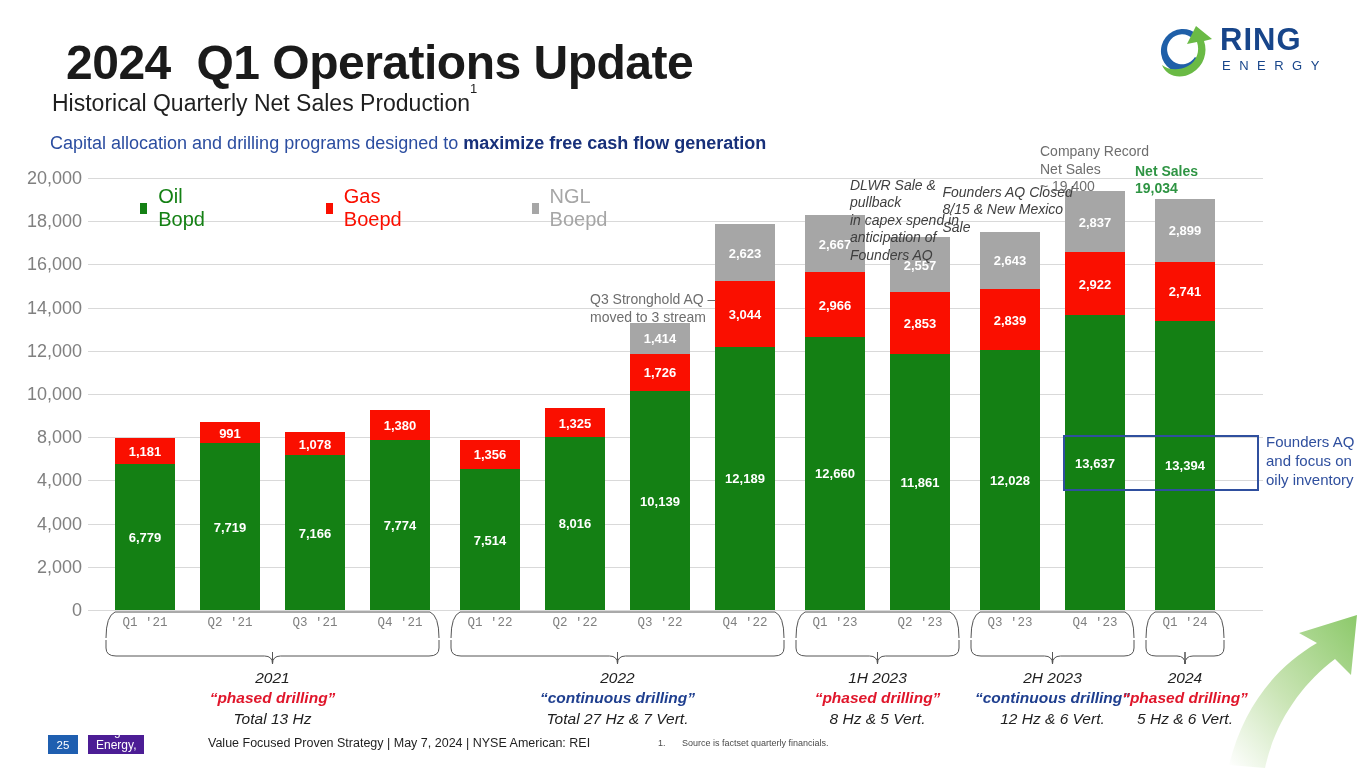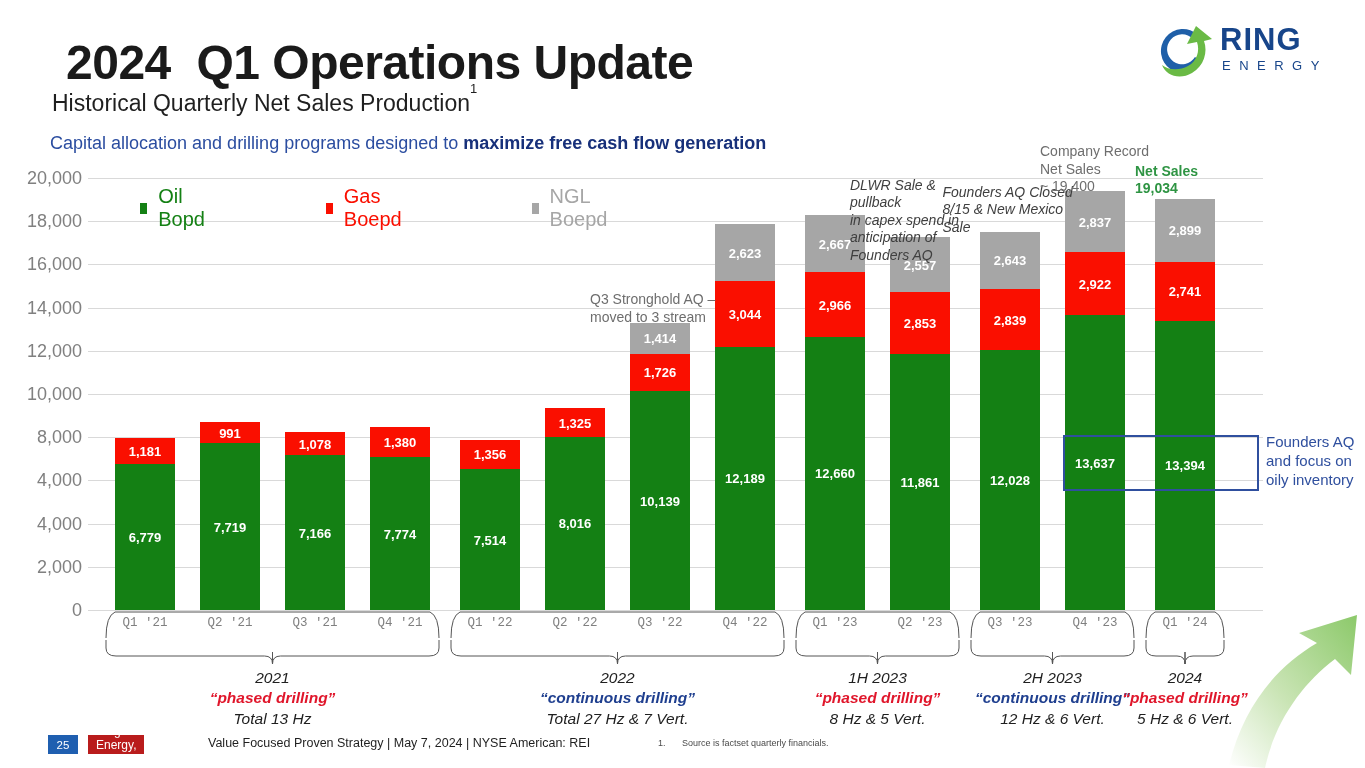--- a/index.html
+++ b/index.html
@@ -108,21 +108,21 @@
   .grplabel .cont{color:#1f3f8f;font-weight:700;font-style:italic;}
   .grplabel .tot{font-style:italic;}
 
   
   #footer{position:absolute;left:48px;top:735px;height:20px;}
   #pagenum{
     position:absolute;left:0;top:0;width:30px;height:19px;background:#1f5fb0;
     color:#ffffff;font-size:11.5px;display:flex;align-items:center;justify-content:center;
   }
   #company{
-    position:absolute;left:40px;top:0;height:19px;background:#b91c1c;
+    position:absolute;left:40px;top:0;height:19px;background:#4c1d95;
     color:#ffffff;font-size:12px;display:flex;align-items:center;padding:0 8px;
   }
   #tagline{
     position:absolute;left:160px;top:1px;font-size:12.5px;color:#1f1f1f;white-space:nowrap;
   }
   #fn-num{position:absolute;left:610px;top:3px;font-size:9px;color:#4a4a4a;}
   #fn-text{position:absolute;left:634px;top:3px;font-size:9px;color:#4a4a4a;white-space:nowrap;}
 
   
   #deco{position:absolute;right:0;bottom:0;width:140px;height:155px;pointer-events:none;}
@@ -189,21 +189,21 @@
           <span class="lbl">1,078</span>
         </div>
         <div class="seg oil" style="height: 154.786px;">
           <span class="lbl">7,166</span>
         </div>
       </div>
       <div class="bar" style="left: 282px;">
         <div class="seg gas" style="height: 29.808px;">
           <span class="lbl">1,380</span>
         </div>
-        <div class="seg oil" style="height: 153px; text-decoration: underline;">
+        <div class="seg oil" style="height: 170px; text-decoration: underline;">
           <span class="lbl">7,774</span>
         </div>
       </div>
       <div class="bar" style="left: 372px;">
         <div class="seg gas" style="height: 29.2896px;">
           <span class="lbl">1,356</span>
         </div>
         <div class="seg oil" style="height: 141px;">
           <span class="lbl">7,514</span>
         </div>

